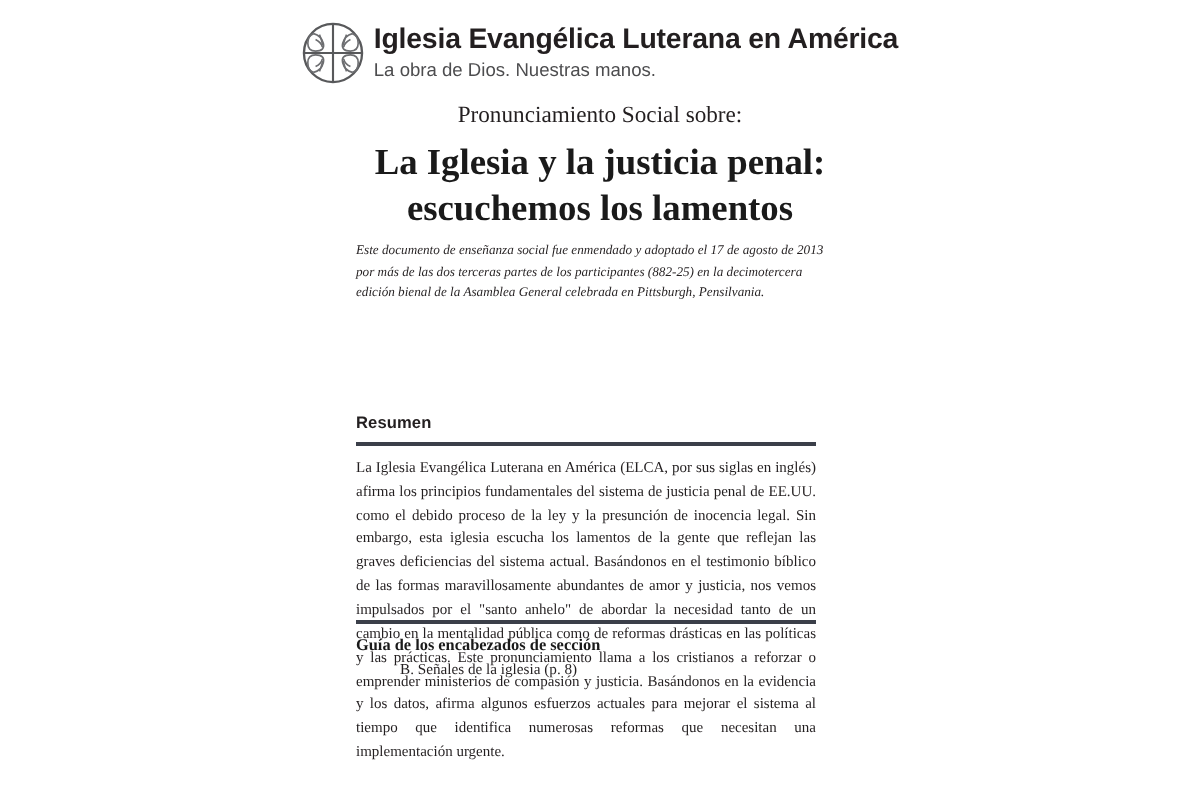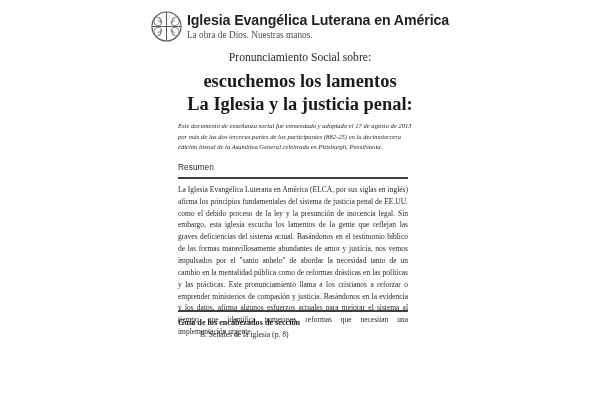--- a/index.html
+++ b/index.html
@@ -44,21 +44,21 @@
   .org-name {
     font-family: "Liberation Sans", sans-serif;
     font-weight: bold;
     font-size: 14.2px;
     letter-spacing: -0.1px;
     color: #231f20;
     line-height: 1.15;
     white-space: nowrap;
   }
   .org-tagline {
-    font-family: Liberation Serif, serif;
+    font-family: Liberation Sans, sans-serif;
     font-weight: normal;
     font-size: 9.3px;
     color: #4d4d4f;
     line-height: 1.2;
     margin-top: 2px;
     white-space: nowrap;
   }
 
   
   .title-block {
@@ -105,25 +105,26 @@
     display: block;
     white-space: nowrap;
   }
 
   
   .section-resumen { top: 163px; }
   .section-asistencia { top: 306px; }
 
   .section-heading {
     font-family: "Liberation Sans", sans-serif;
-    font-weight: normal;
+    font-weight: bold;
     font-size: 8.3px;
     color: #231f20;
     letter-spacing: 0.05px;
     line-height: 1.2;
+    margin-top: 44px;
   }
   .section-rule {
     height: 2px;
     background: #3b3f49;
     margin-top: 4px;
     margin-bottom: 5px;
     width: 100%;
   }
   .body-text {
     font-family: "Liberation Serif", serif;
@@ -190,22 +191,22 @@
     </span>
     <span class="masthead-text">
       <span class="org-name">Iglesia Evangélica Luterana en América</span>
       <span class="org-tagline">La obra de Dios. Nuestras manos.</span>
     </span>
   </div>
 
   <div class="title-block">
     <div class="kicker">Pronunciamiento Social sobre:</div>
     <div class="main-title">
+      <span class="tline">La Iglesia y la justicia penal:</span>
       <span class="tline">escuchemos los lamentos</span>
-      <span class="tline">La Iglesia y la justicia penal:</span>
     </div>
   </div>
 
   <div class="column note-block">
     <div class="note">
       <span>Este documento de enseñanza social fue enmendado y adoptado el 17 de agosto de 2013</span>
       <span>por más de las dos terceras partes de los participantes (882-25) en la decimotercera</span>
       <span>edición bienal de la Asamblea General celebrada en Pittsburgh, Pensilvania.</span>
     </div>
   </div>

